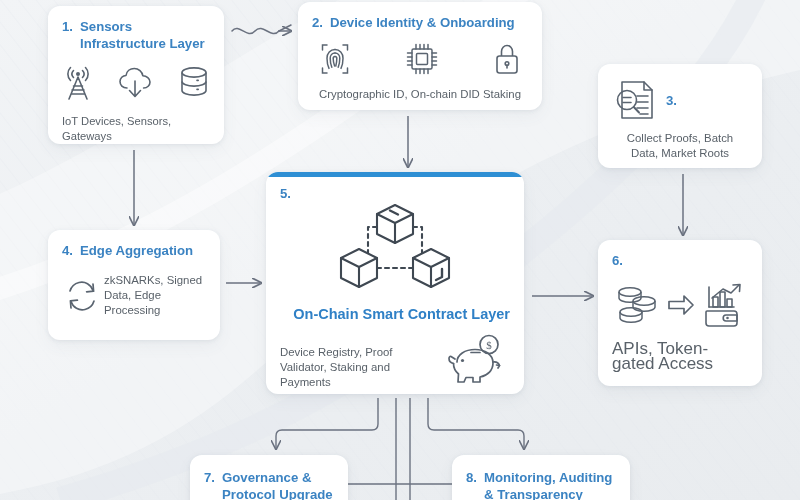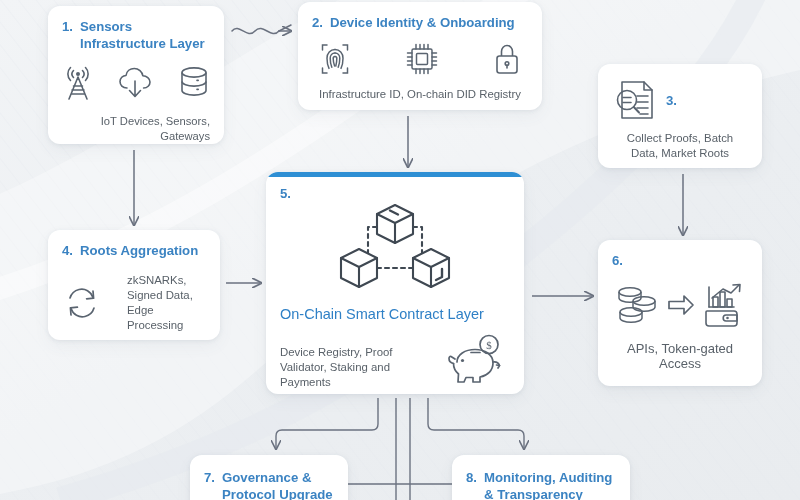--- a/index.html
+++ b/index.html
@@ -57,46 +57,46 @@
   .icon-row {
     display: flex;
     align-items: center;
     justify-content: center;
     gap: 22px;
   }
 
   
   #card1 { left: 48px;  top: 6px;   width: 176px; height: 138px; }
   #card1 .icon-row { margin-top: 12px; }
-  #card1 .caption { margin-top: 12px; text-align: right; font-size: 11.2px; }
+  #card1 .caption { margin-top: 12px; text-align: left; font-size: 11.2px; }
 
   #card2 { left: 298px; top: 2px;   width: 244px; height: 108px; }
   #card2 .icon-row { margin-top: 10px; gap: 52px; }
   #card2 .caption { margin-top: 10px; text-align: center; }
 
   #card3 { left: 598px; top: 64px;  width: 164px; height: 104px; }
   #card3 .head3 { display: flex; align-items: center; gap: 8px; }
   #card3 .caption { margin-top: 7px; text-align: center; }
 
   #card4 { left: 48px;  top: 230px; width: 172px; height: 110px; }
-  #card4 .body4 { display: flex; align-items: center; gap: 25px; margin-top: 14px; }
+  #card4 .body4 { display: flex; align-items: center; gap: 2px; margin-top: 14px; }
 
   #card5 { left: 266px; top: 172px; width: 258px; height: 222px; }
   #card5 .num5 { color: #3b83c2; font-weight: bold; font-size: 13.2px; }
   #card5 .cubes { display: flex; justify-content: center; margin-top: -4px; }
   #card5 .title5 {
-    color: #2f80c6; font-weight: normal; font-size: 14.5px;
-    line-height: 19px; text-align: left; margin-top: 4px;
+    color: #2f80c6; font-weight: bold; font-size: 14.5px;
+    line-height: 19px; text-align: right; margin-top: 4px;
   }
   #card5 .body5 { display: flex; align-items: flex-end; gap: 2px; margin-top: 8px; }
   #card5 .body5 .caption { flex: 1 1 auto; }
 
   #card6 { left: 598px; top: 240px; width: 164px; height: 146px; }
   #card6 .icon-row { margin-top: 12px; gap: 4px; }
-  #card6 .caption { margin-top: 12px; text-align: center; font-size: 13px; }
+  #card6 .caption { margin-top: 12px; text-align: left; font-size: 17px; }
 
   #card7 { left: 190px; top: 455px; width: 158px; height: 60px; }
   #card8 { left: 452px; top: 455px; width: 178px; height: 60px; }
 
   svg { display: block; overflow: visible; }
 </style>
 </head>
 <body>
 
 <svg id="bg" width="800" height="500" viewBox="0 0 800 500">
@@ -217,21 +217,21 @@
       </svg>
       <svg width="30" height="36" viewBox="0 0 30 36">
         <g fill="none" stroke="#5a6470" stroke-width="1.6" stroke-linejoin="round">
           <rect x="5" y="15" width="20" height="17" rx="2.5"></rect>
           <path d="M9.5 15 L9.5 10.5 C9.5 7 12 4.5 15 4.5 C18 4.5 20.5 7 20.5 10.5 L20.5 15"></path>
           <circle cx="15" cy="22.5" r="1.8"></circle>
           <path d="M15 24.3 L15 27" stroke-linecap="round"></path>
         </g>
       </svg>
     </div>
-    <div class="caption">Infrastructure ID, On-chain DID Registry</div>
+    <div class="caption">Cryptographic ID, On-chain DID Staking</div>
   </div>
 </div>
 
 <div class="card" id="card3">
   <div class="card-inner">
     <div class="head3">
       <svg width="46" height="48" viewBox="0 0 46 48">
         <g fill="none" stroke="#5a6470" stroke-width="1.6" stroke-linejoin="round" stroke-linecap="round">
           <path d="M10 6 L32 6 L40 14 L40 42 L10 42 Z"></path>
           <path d="M32 6 L32 14 L40 14"></path>
@@ -246,21 +246,21 @@
       </div>
     </div>
     <div class="caption">Collect Proofs, Batch Data, Market Roots</div>
   </div>
 </div>
 
 <div class="card" id="card4">
   <div class="card-inner">
     <div class="title">
       <span class="num">4.</span>
-      <span class="txt">Roots Aggregation</span>
+      <span class="txt">Edge Aggregation</span>
     </div>
     <div class="body4">
       <svg width="40" height="40" viewBox="0 0 40 40">
         <g fill="none" stroke="#5a6470" stroke-width="1.7" stroke-linejoin="round" stroke-linecap="round">
           <path d="M31 14.5 C29 8.5 23 5 17 6.5 C12.5 7.6 9.2 11 8 15"></path>
           <path d="M31 8 L31.6 15.2 L24.6 15.8"></path>
           <path d="M9 25.5 C11 31.5 17 35 23 33.5 C27.5 32.4 30.8 29 32 25"></path>
           <path d="M9 32 L8.4 24.8 L15.4 24.2"></path>
         </g>
       </svg>

